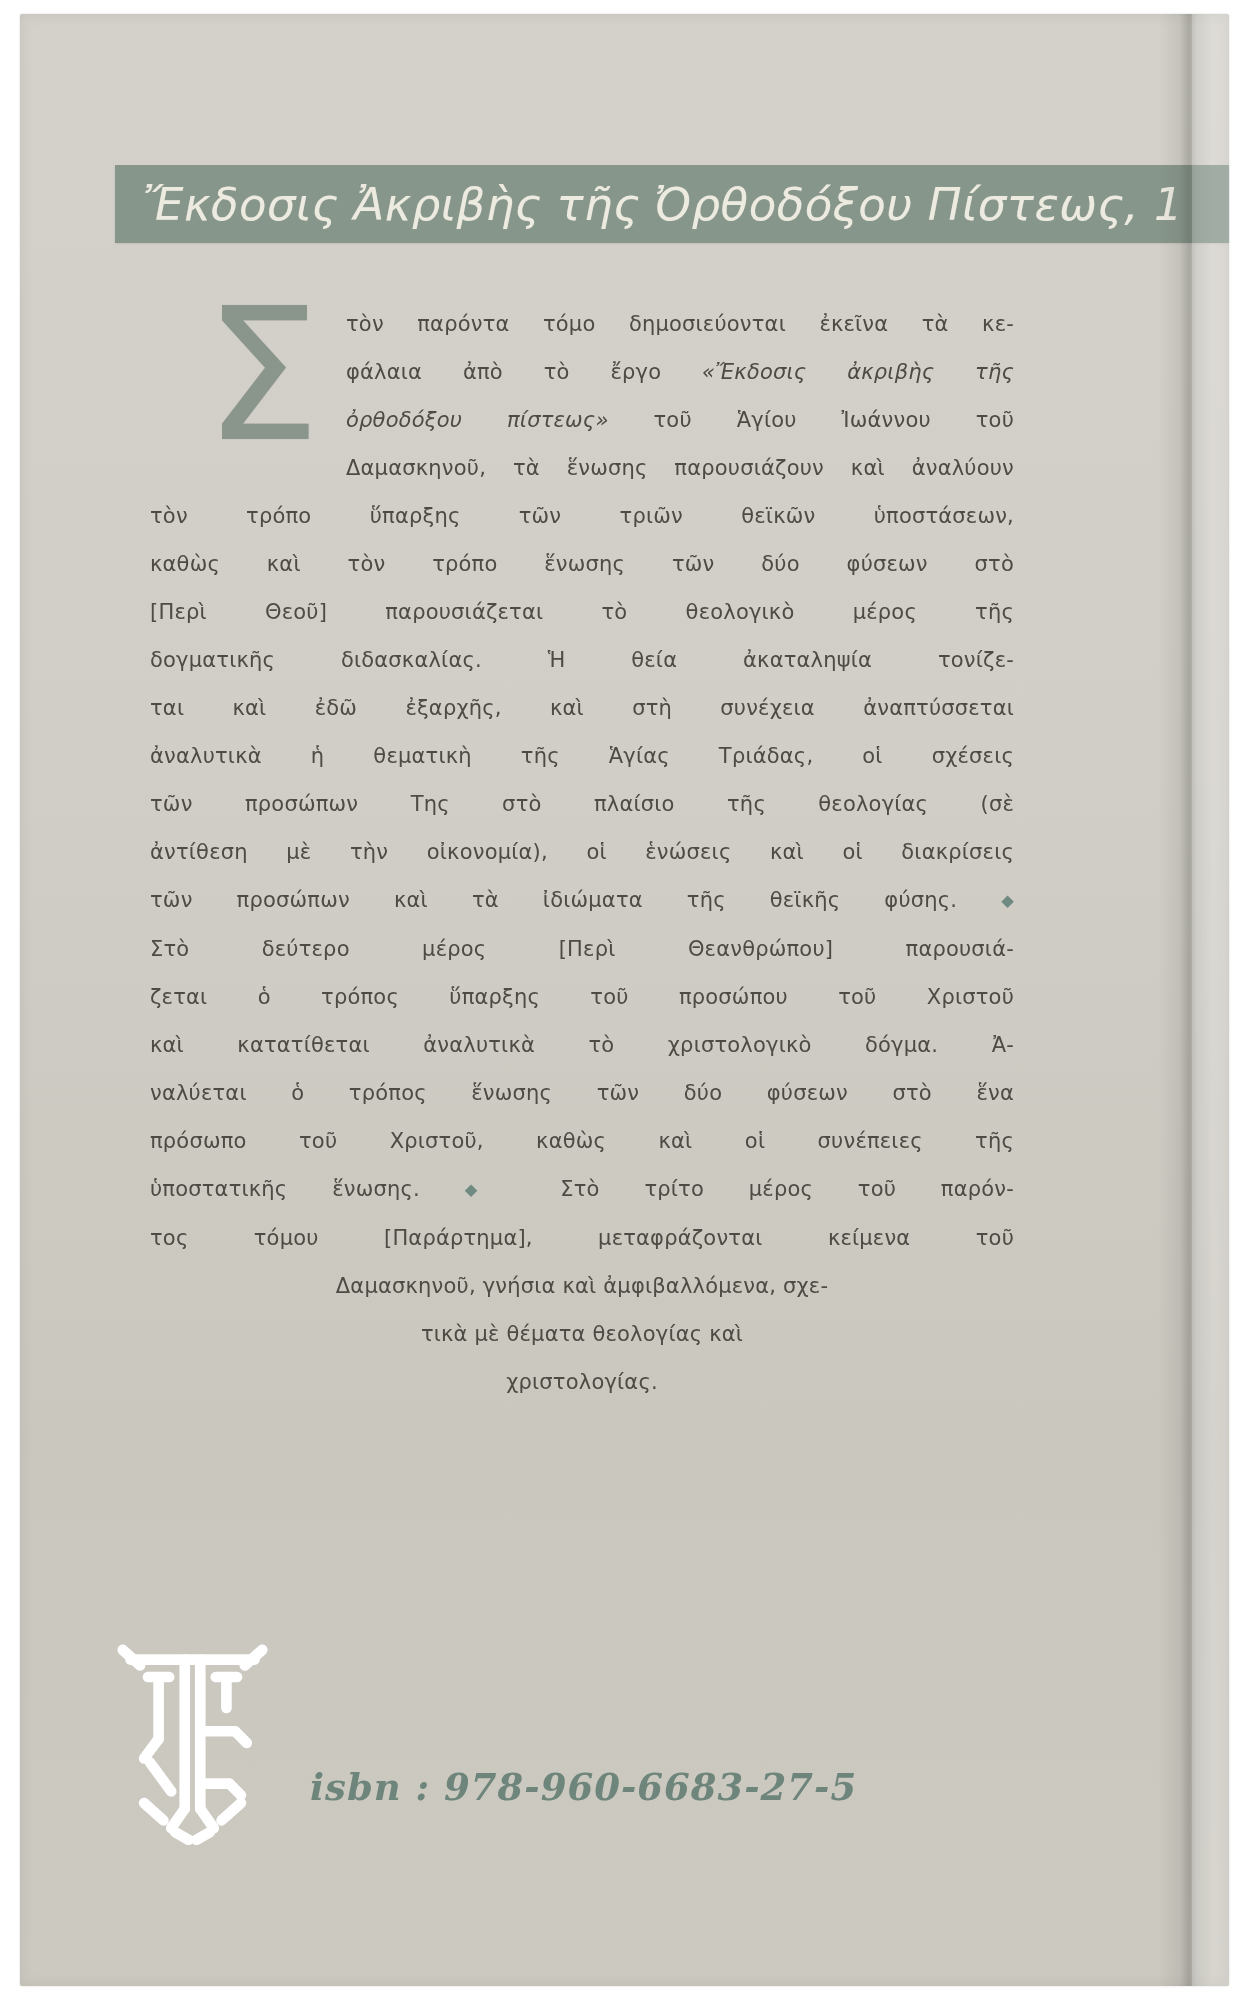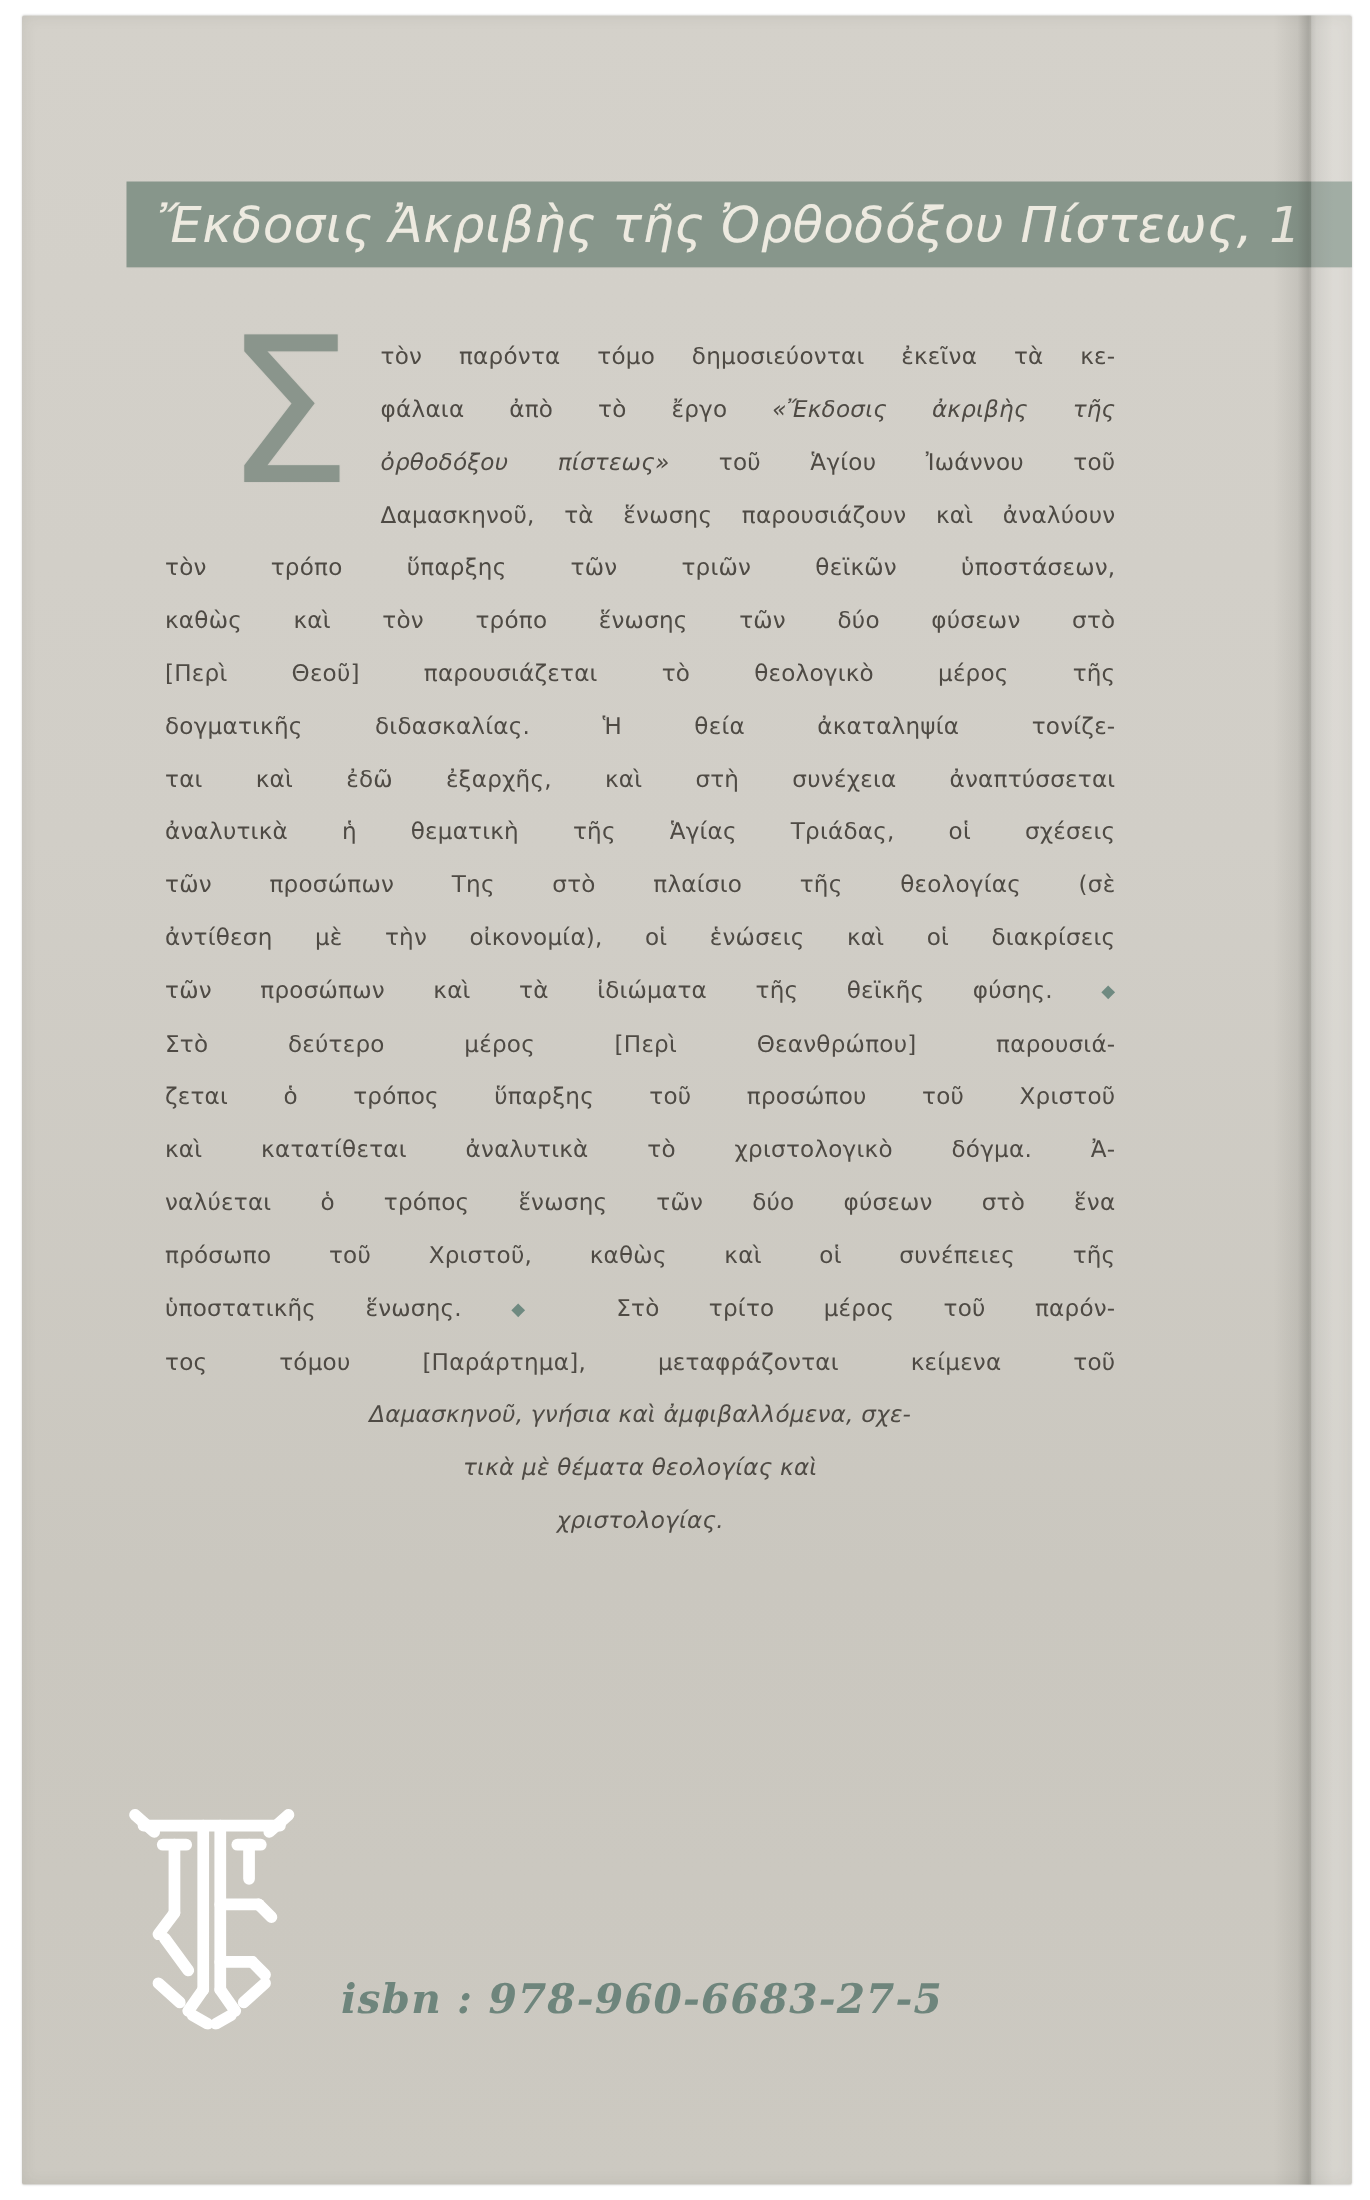--- a/index.html
+++ b/index.html
@@ -58,42 +58,40 @@
     font-size:21px;
     line-height:48px;
     text-align:justify;
     text-align-last:justify;
     letter-spacing:.2px;
     white-space:normal;
   }
   .line.center{
     text-align:center;
     text-align-last:center;
-    font-style:italic;
   }
   .line .it{font-style:italic;}
   .line .dm{
     color:#6f8a81;
     font-size:.78em;
     vertical-align:1px;
   }
   
   .logo{
     position:absolute;left:95px;top:1621px;width:155px;height:210px;
   }
   .logo path{stroke:#ffffff;stroke-width:11;fill:none;stroke-linecap:round;}
   
   .isbn{
     position:absolute;left:290px;top:1751px;
     font-family:"DejaVu Serif",serif;
     font-style:italic;font-weight:600;
     font-size:37px;letter-spacing:1px;
     color:#6e857c;
     white-space:nowrap;
-    margin-top:30px;
   }
 </style>
 </head>
 <body>
 
 <div class="cover">
 
   <div class="band">
     <span class="band-title">Ἔκδοσις Ἀκριβὴς τῆς Ὀρθοδόξου Πίστεως, 1</span>
   </div>

